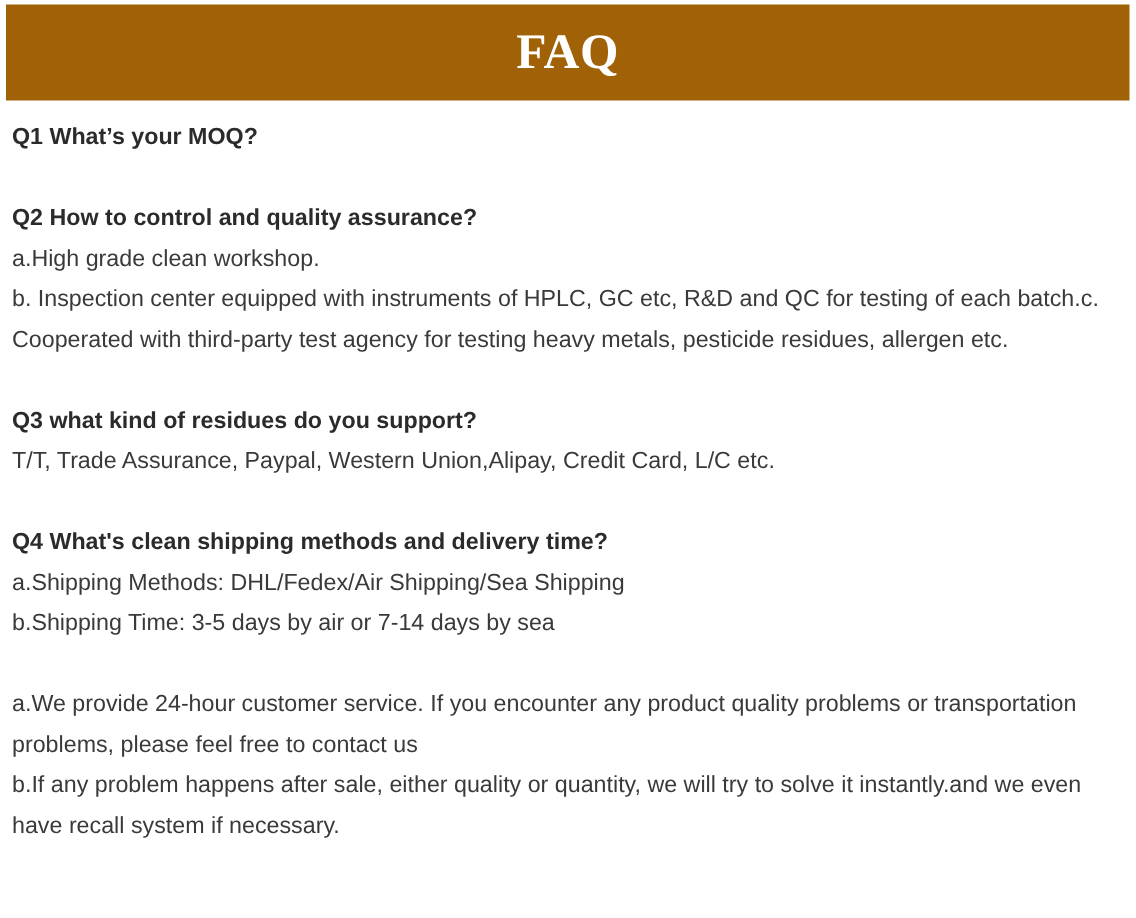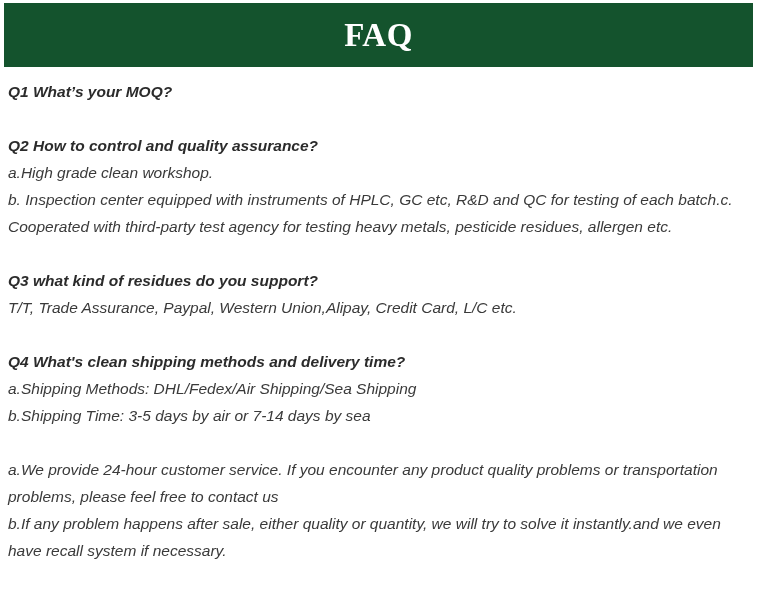--- a/index.html
+++ b/index.html
@@ -19,21 +19,21 @@
     position: relative;
     background: #ffffff;
     box-sizing: border-box;
   }
   .faq-banner {
     position: absolute;
     left: 4px;
     top: 3px;
     width: 749px;
     height: 64px;
-    background: #14532d;
+    background: #a16207;
     display: flex;
     align-items: center;
     justify-content: center;
   }
   .faq-banner-title {
     font-family: "Liberation Serif", serif;
     font-weight: bold;
     font-size: 33px;
     line-height: 1;
     color: #ffffff;
@@ -41,21 +41,20 @@
     text-align: center;
   }
   .faq-body {
     position: absolute;
     left: 8px;
     top: 78px;
     width: 740px;
   }
   .faq-item {
     margin: 0 0 27px 0;
-    font-style: italic;
   }
   .faq-item:last-child {
     margin-bottom: 0;
   }
   .faq-question {
     font-family: "Liberation Sans", sans-serif;
     font-weight: bold;
     font-size: 15.5px;
     line-height: 27px;
     color: #2b2b2b;

